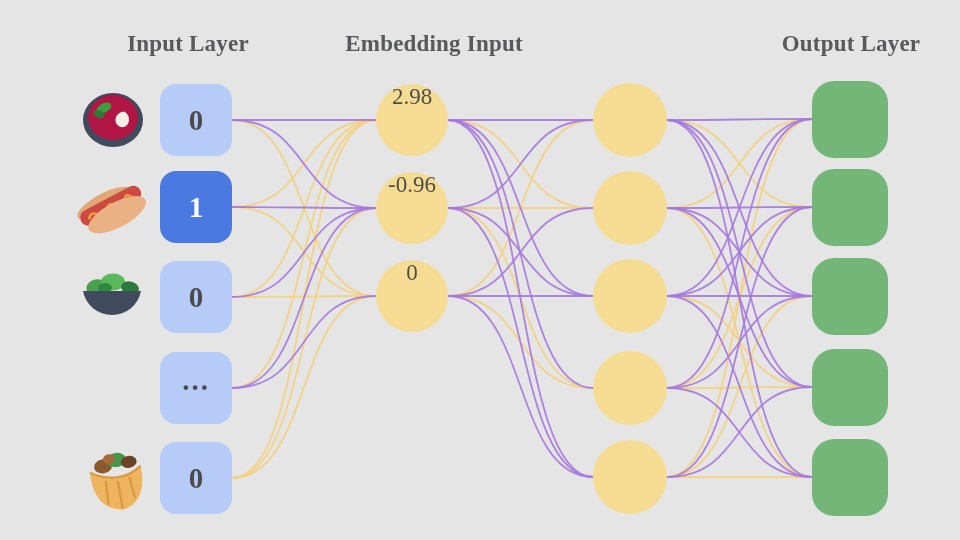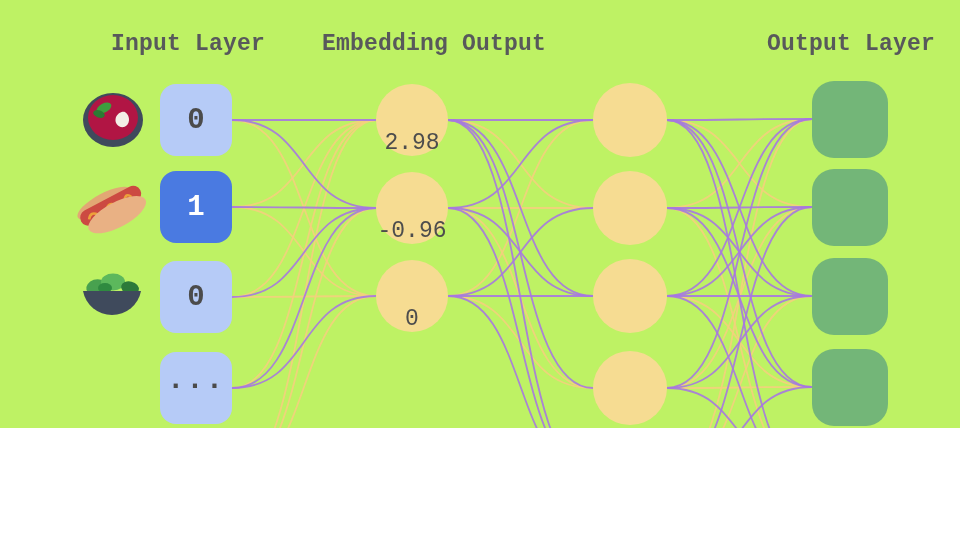--- a/index.html
+++ b/index.html
@@ -1,32 +1,32 @@
 <!DOCTYPE html>
 <html><head>
 <meta charset="utf-8">
 <style>
   html,body{margin:0;padding:0;background:#fff;}
-  .stage{position:relative;width:960px;height:428px;background:#bef264;overflow:hidden;
-         font-family:Liberation Mono, monospace;}
+  .stage{position:relative;width:960px;height:540px;background:#e5e5e5;overflow:hidden;
+         font-family:Liberation Serif, serif;}
   #wires{position:absolute;left:0;top:0;}
   .layer-title{position:absolute;top:31px;text-align:center;
                font-weight:bold;font-size:23px;color:#58595b;letter-spacing:.2px;}
   .t-input{left:68px;width:240px;}
   .t-embed{left:284px;width:300px;}
   .t-output{left:731px;width:240px;}
   .emoji{position:absolute;width:68px;height:68px;}
   .emoji svg{width:100%;height:100%;}
   .sq{position:absolute;left:160px;width:72px;height:72px;border-radius:16px;
       background:#b6cbf7;display:flex;align-items:center;justify-content:center;
       font-weight:bold;font-size:29px;color:#4b4b4b;}
   .sq.active{background:#4a7ae1;color:#ffffff;}
   .sq .dots{letter-spacing:2px;transform:translateY(-8px);}
   .circ{position:absolute;left:376px;width:72px;height:72px;border-radius:50%;
-        background:#f6dc92;display:flex;align-items:flex-end;justify-content:center;
+        background:#f6dc92;display:flex;align-items:flex-start;justify-content:center;
         font-size:23px;color:#4d4d4d;}
   .hcirc{position:absolute;left:593px;width:74px;height:74px;border-radius:50%;
          background:#f6dc92;}
   .osq{position:absolute;left:812px;width:76px;height:77px;border-radius:22px;
        background:#73b678;}
 </style>
 </head>
 <body>
 
 <div class="stage">
@@ -83,21 +83,21 @@
       <path d="M667 296 C746.75 296 732.25 296 812 296" fill="none" stroke="#a678e0" stroke-width="1.8" stroke-opacity="0.9"></path>
       <path d="M667 296 C746.75 296 732.25 477 812 477" fill="none" stroke="#a678e0" stroke-width="1.8" stroke-opacity="0.9"></path>
       <path d="M667 388 C746.75 388 732.25 119 812 119" fill="none" stroke="#a678e0" stroke-width="1.8" stroke-opacity="0.9"></path>
       <path d="M667 388 C746.75 388 732.25 296 812 296" fill="none" stroke="#a678e0" stroke-width="1.8" stroke-opacity="0.9"></path>
       <path d="M667 388 C746.75 388 732.25 477 812 477" fill="none" stroke="#a678e0" stroke-width="1.8" stroke-opacity="0.9"></path>
       <path d="M667 477 C746.75 477 732.25 207 812 207" fill="none" stroke="#a678e0" stroke-width="1.8" stroke-opacity="0.9"></path>
       <path d="M667 477 C746.75 477 732.25 387 812 387" fill="none" stroke="#a678e0" stroke-width="1.8" stroke-opacity="0.9"></path>
     </svg>
 
   <div class="layer-title t-input">Input Layer</div>
-  <div class="layer-title t-embed">Embedding Output</div>
+  <div class="layer-title t-embed">Embedding Input</div>
   <div class="layer-title t-output">Output Layer</div>
 
   <div class="emoji" style="left:79px;top:86px">
     <svg viewBox="0 0 68 68">
       <ellipse cx="34" cy="34" rx="30" ry="27" fill="#3f4a5c"></ellipse>
       <ellipse cx="34" cy="31.5" rx="25" ry="22.5" fill="#b11544"></ellipse>
       <path d="M46 26 C52 30 51 39 45 41 C39 42 35 37 37 31 C38.5 28 42 25 46 26 Z" fill="#f3efe7"></path>
       <ellipse cx="25" cy="22" rx="8" ry="4.6" fill="#3e9e3e" transform="rotate(-28 25 22)"></ellipse>
       <ellipse cx="20" cy="28" rx="6" ry="3.6" fill="#2c7a33" transform="rotate(18 20 28)"></ellipse>
     </svg>

